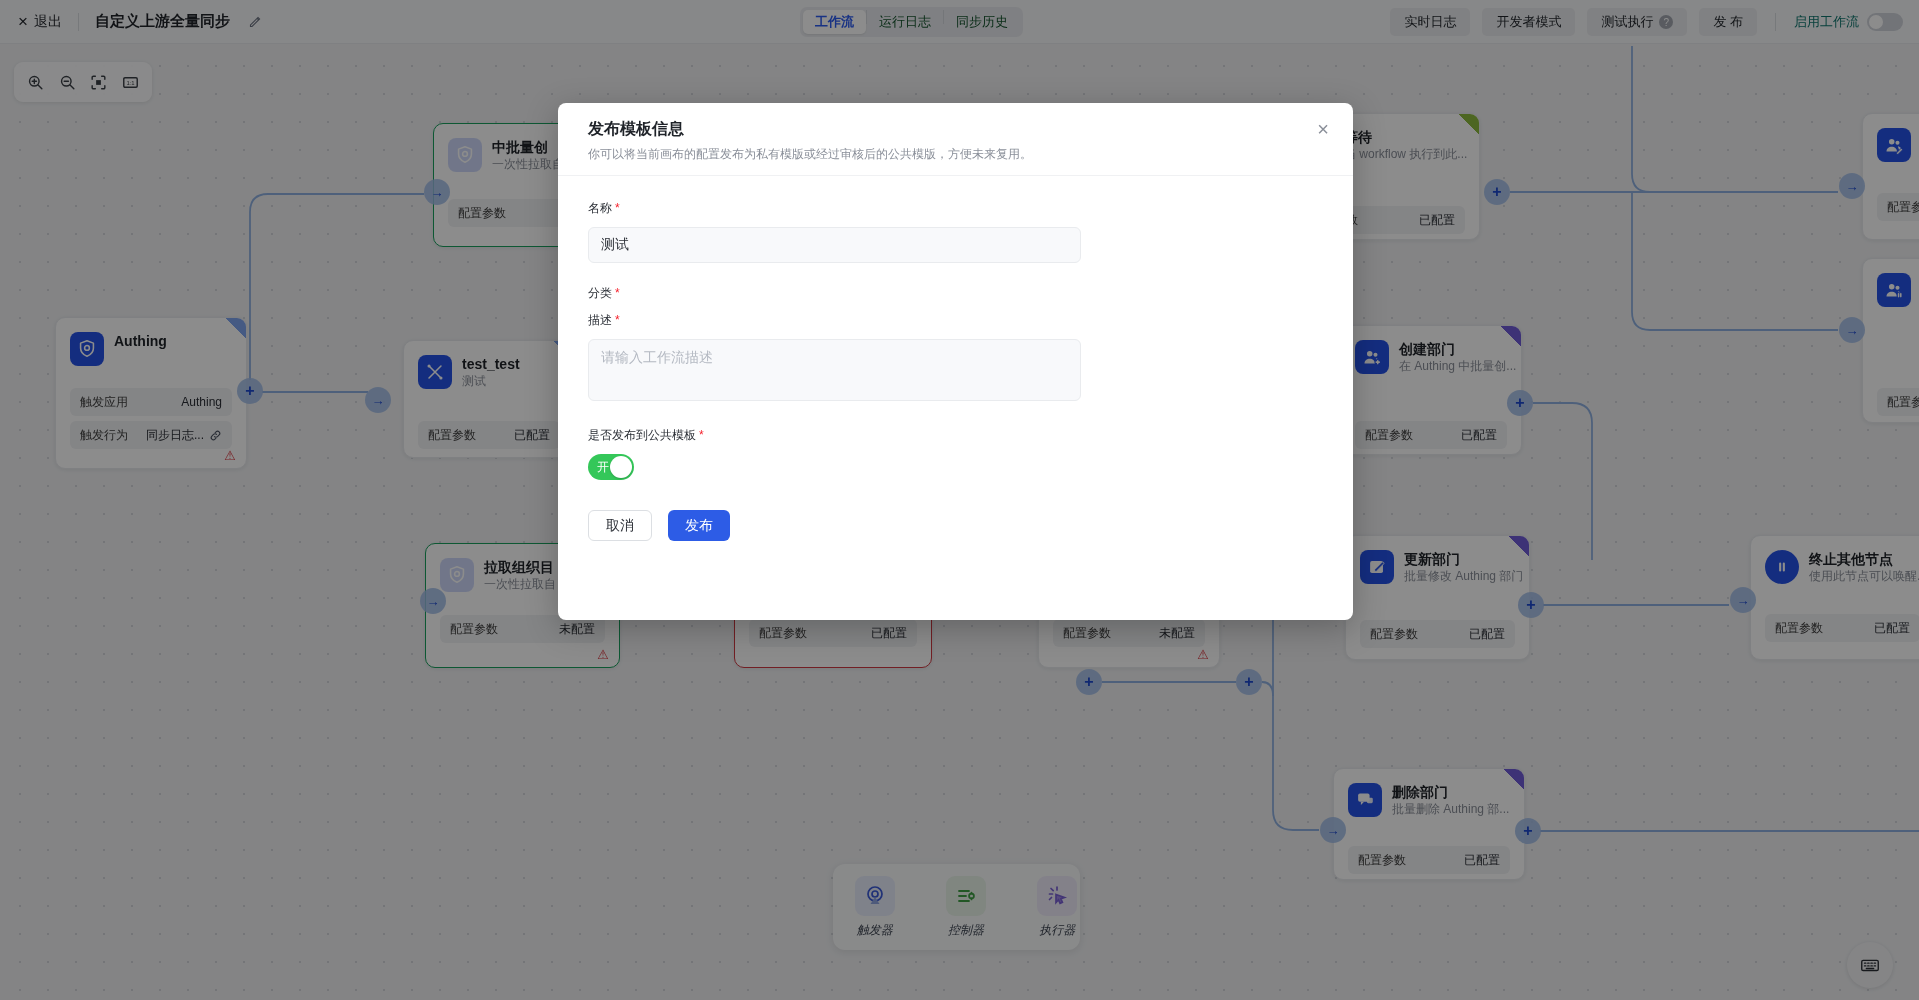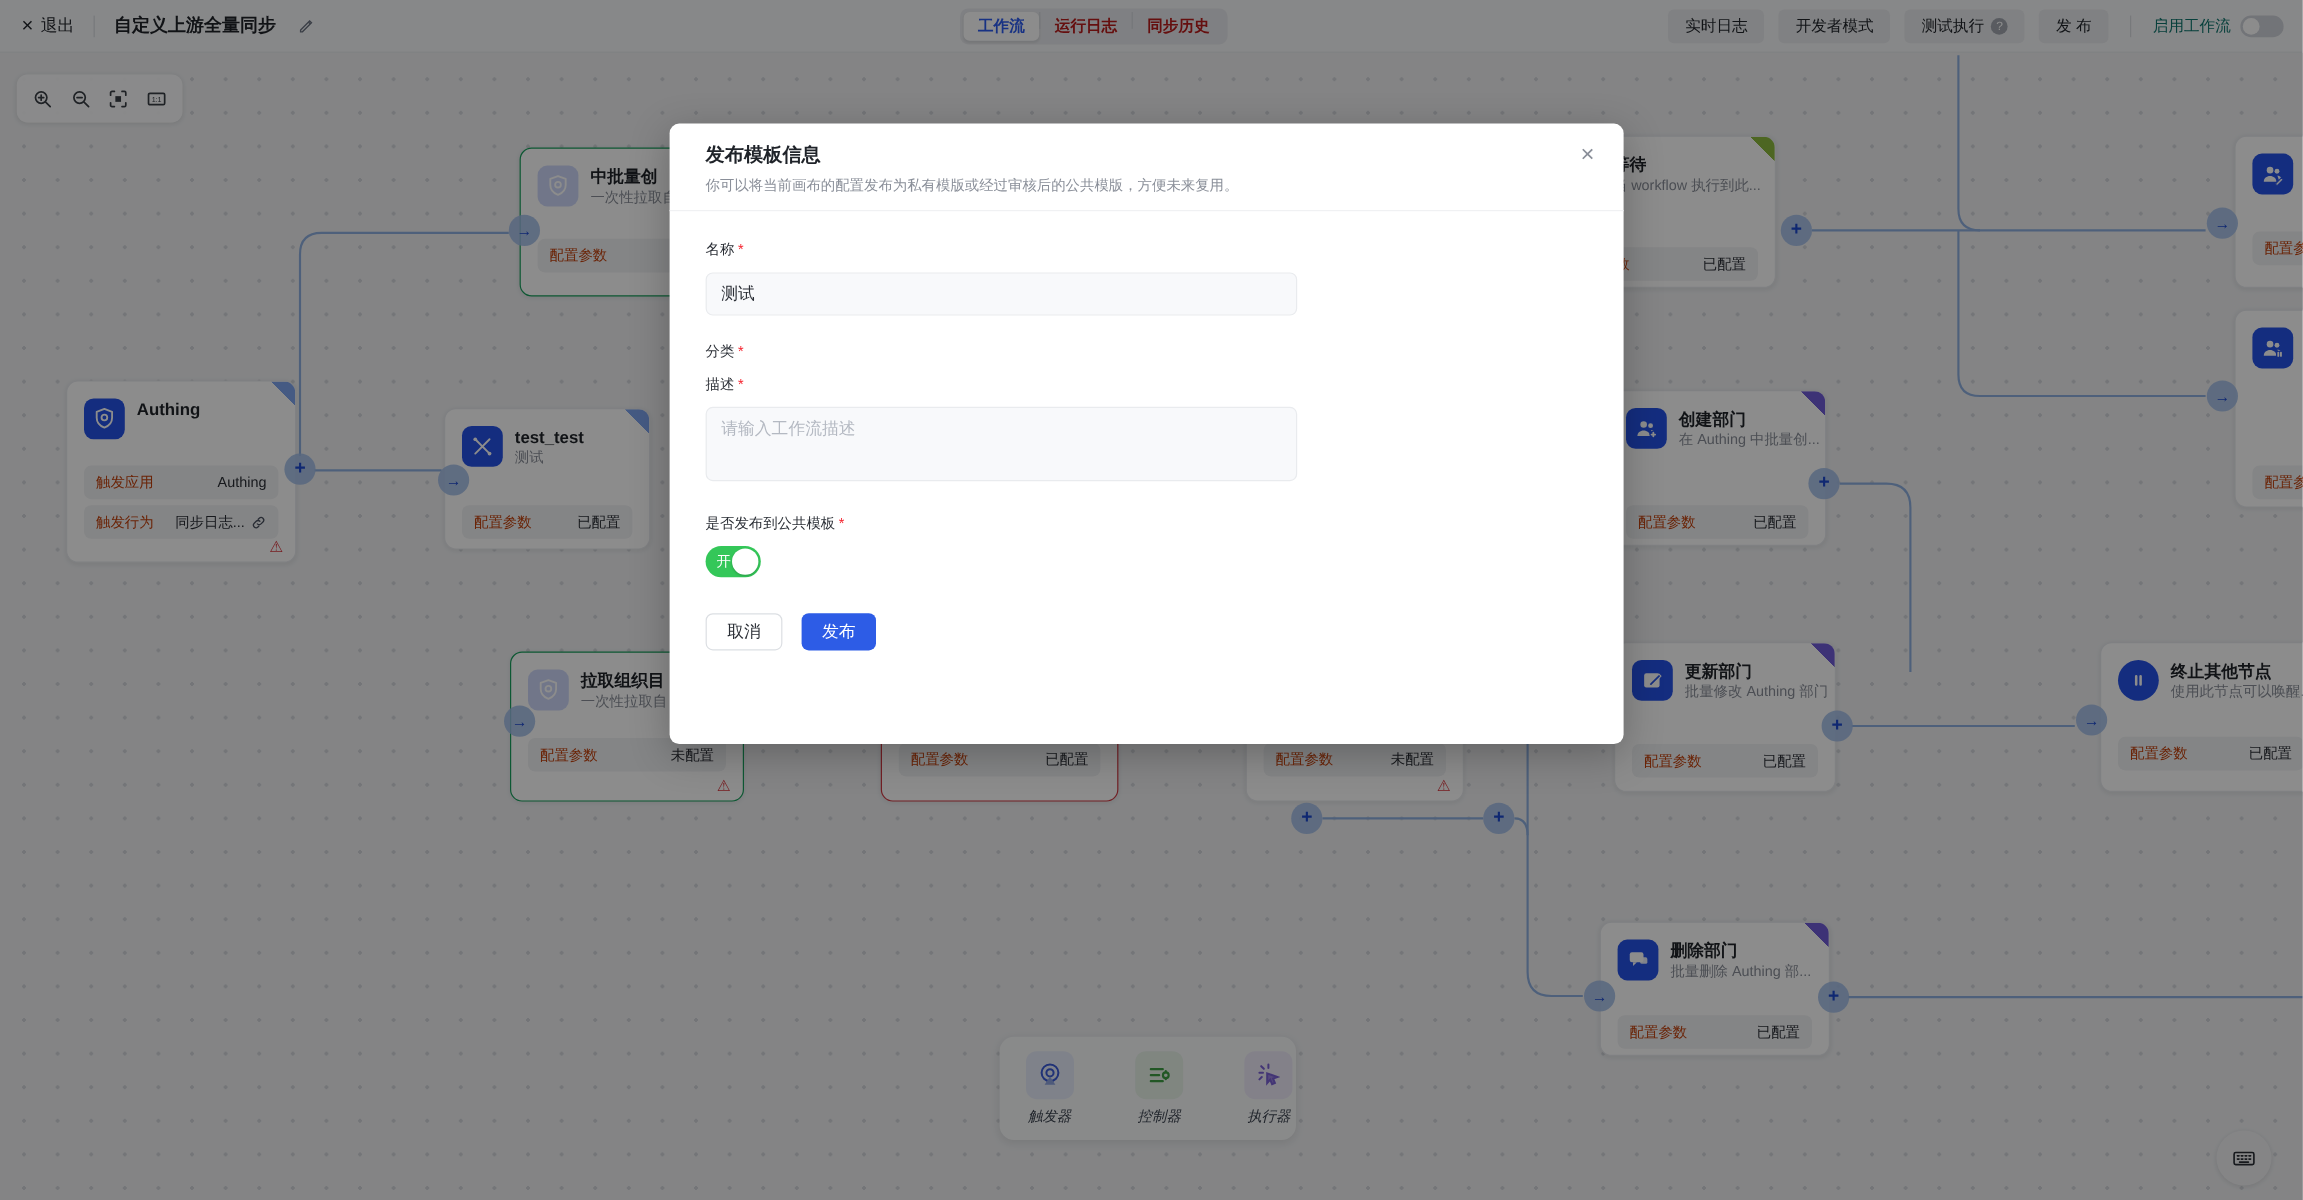--- a/index.html
+++ b/index.html
@@ -11,21 +11,21 @@
   .topbar { position:absolute; left:0; top:0; width:100%; height:44px; background:#f6f7f9;
             border-bottom:1px solid #e8eaed; display:flex; align-items:center; z-index:10; }
   .tb-left { display:flex; align-items:center; gap:10px; padding-left:18px; }
   .exit { display:flex; align-items:center; gap:6px; font-size:14px; color:#1f2329; cursor:pointer; }
   .exit .x { font-size:17px; line-height:1; }
   .tb-div { width:1px; height:18px; background:#d9dce1; margin:0 6px; }
   .wf-title { font-size:15px; font-weight:600; color:#1f2329; }
   .pencil { margin-left:8px; color:#6b7280; display:flex; }
   .tabs { position:absolute; left:800px; top:7px; display:flex; align-items:flex-start; background:#e8eaee;
           border-radius:7px; padding:3px; height:30px; }
-  .tab { font-size:13px; color:#b91c1c; padding:0 12px; height:24px; line-height:24px; border-radius:5px; cursor:pointer;font-weight:bold; }
+  .tab { font-size:13px; color:#14532d; padding:0 12px; height:24px; line-height:24px; border-radius:5px; cursor:pointer; }
   .tab.active { background:#ffffff; color:#2d5cf0; font-weight:600; box-shadow:0 1px 2px rgba(0,0,0,.08); }
   .tab-sep { width:1px; height:14px; background:#d4d7dc; }
   .tb-right { position:absolute; right:16px; top:8px; display:flex; align-items:center; gap:12px; }
   .tb-btn { background:#e9ebee; border:none; border-radius:5px; height:28px; padding:0 14px;
             font-size:13px; color:#1f2329; font-weight:500; display:flex; align-items:center; gap:6px; cursor:pointer; }
   .help-dot { width:14px; height:14px; border-radius:50%; background:#a2a7b0; color:#fff; font-size:10px;
               display:flex; align-items:center; justify-content:center; }
   .enable { display:flex; align-items:center; gap:8px; font-size:13px; color:#0f766e; }
   .sw-off { width:36px; height:18px; border-radius:9px; background:#cfd3da; position:relative; cursor:pointer; }
   .sw-off::after { content:""; position:absolute; left:2px; top:2px; width:14px; height:14px; border-radius:50%; background:#fff; }
@@ -49,21 +49,21 @@
   .ntile { width:34px; height:34px; border-radius:8px; background:#2653e8; flex:none;
            display:flex; align-items:center; justify-content:center; }
   .ntile.round { border-radius:50%; }
   .ntile.faded { opacity:.22; }
   .ntt { min-width:0; }
   .ntitle { font-size:14px; font-weight:700; color:#1f2329; line-height:18px; white-space:nowrap; }
   .nsub { font-size:12px; color:#8a8f99; line-height:17px; white-space:nowrap; }
   .nrows { position:absolute; left:14px; right:14px; }
   .nrow { height:28px; line-height:28px; background:#f1f2f4; border-radius:6px; margin-bottom:5px;
           padding:0 10px; font-size:12px; display:flex; justify-content:space-between; align-items:center; white-space:nowrap; }
-  .nrow .rl { color:#c2410c; }
+  .nrow .rl { color:#404040; }
   .nrow .rv { color:#2b2f36; display:flex; align-items:center; gap:5px; }
   .warn { position:absolute; right:10px; bottom:6px; color:#d9363e; font-size:13px; line-height:1; }
 
   .ccircle { position:absolute; width:26px; height:26px; border-radius:50%; background:rgba(160,188,232,.85);
              color:#1d49cf; display:flex; align-items:center; justify-content:center; font-weight:700; cursor:pointer; }
   .ccircle.plus { font-size:16px; } .ccircle.arr { font-size:13px; }
 
   
   .palette { position:absolute; left:833px; top:820px; width:247px; height:86px; background:#fafbfc;
              border-radius:12px; box-shadow:0 2px 8px rgba(31,35,41,.10); display:flex; gap:46px;
@@ -212,21 +212,21 @@
               <div class="nsub">一次性拉取自</div>
             </div>
           </div>
           <div class="nrows" style="top:75px">
             <div class="nrow">
               <span class="rl">配置参数</span>
               <span class="rv">已配置</span>
             </div>
           </div>
         </div>
-        <div class="node" style="left: 370px; top: 296px; width: 172px; height: 118px;">
+        <div class="node" style="left: 403px; top: 296px; width: 172px; height: 118px;">
           <div class="fold" style="background:linear-gradient(225deg,#7ea4ee 50%,transparent 50.5%)"></div>
           <div class="nhead">
             <div class="ntile">
               <svg viewBox="0 0 24 24" width="22" height="22" fill="none" stroke="#fff" stroke-width="1.7" stroke-linecap="round" stroke-linejoin="round">
                 <path d="M5.5 18.5L18.5 5.5M5.5 5.5l13 13"></path>
                 <circle cx="5.5" cy="5.5" r="1.7" fill="#fff" stroke="none"></circle>
                 <circle cx="18.5" cy="18.5" r="1.7" fill="#fff" stroke="none"></circle>
               </svg>
             </div>
             <div class="ntt">

